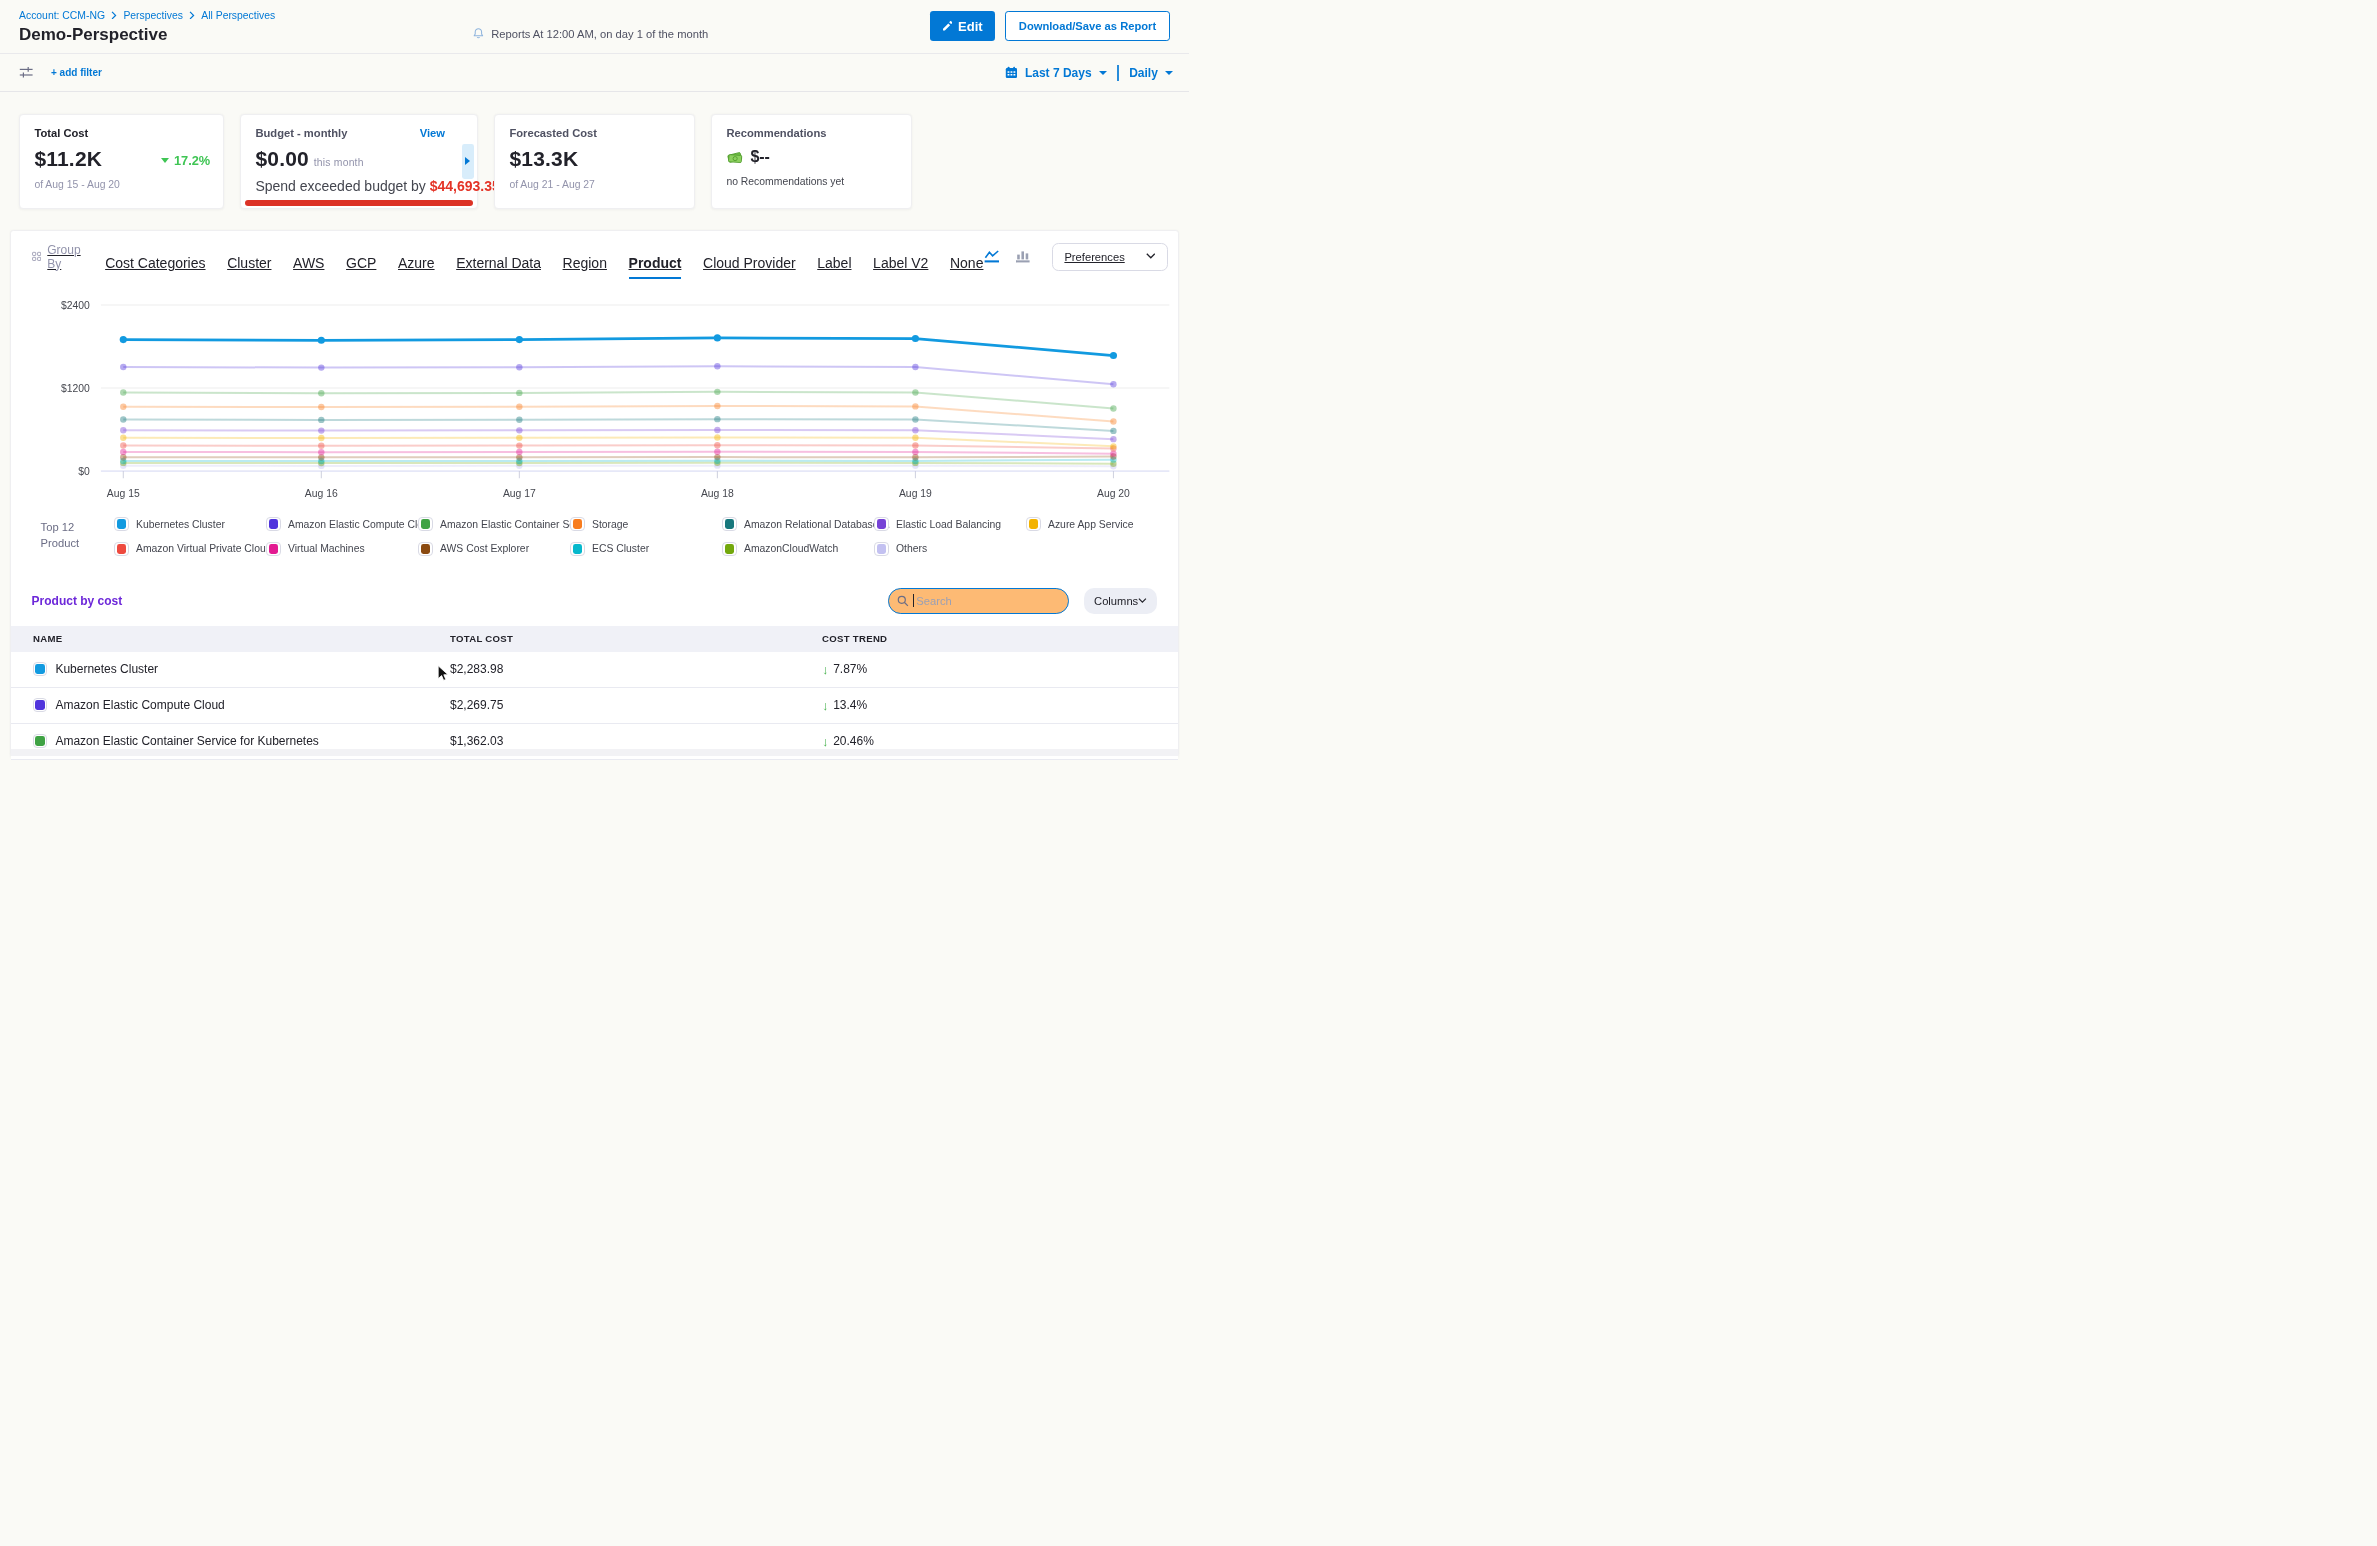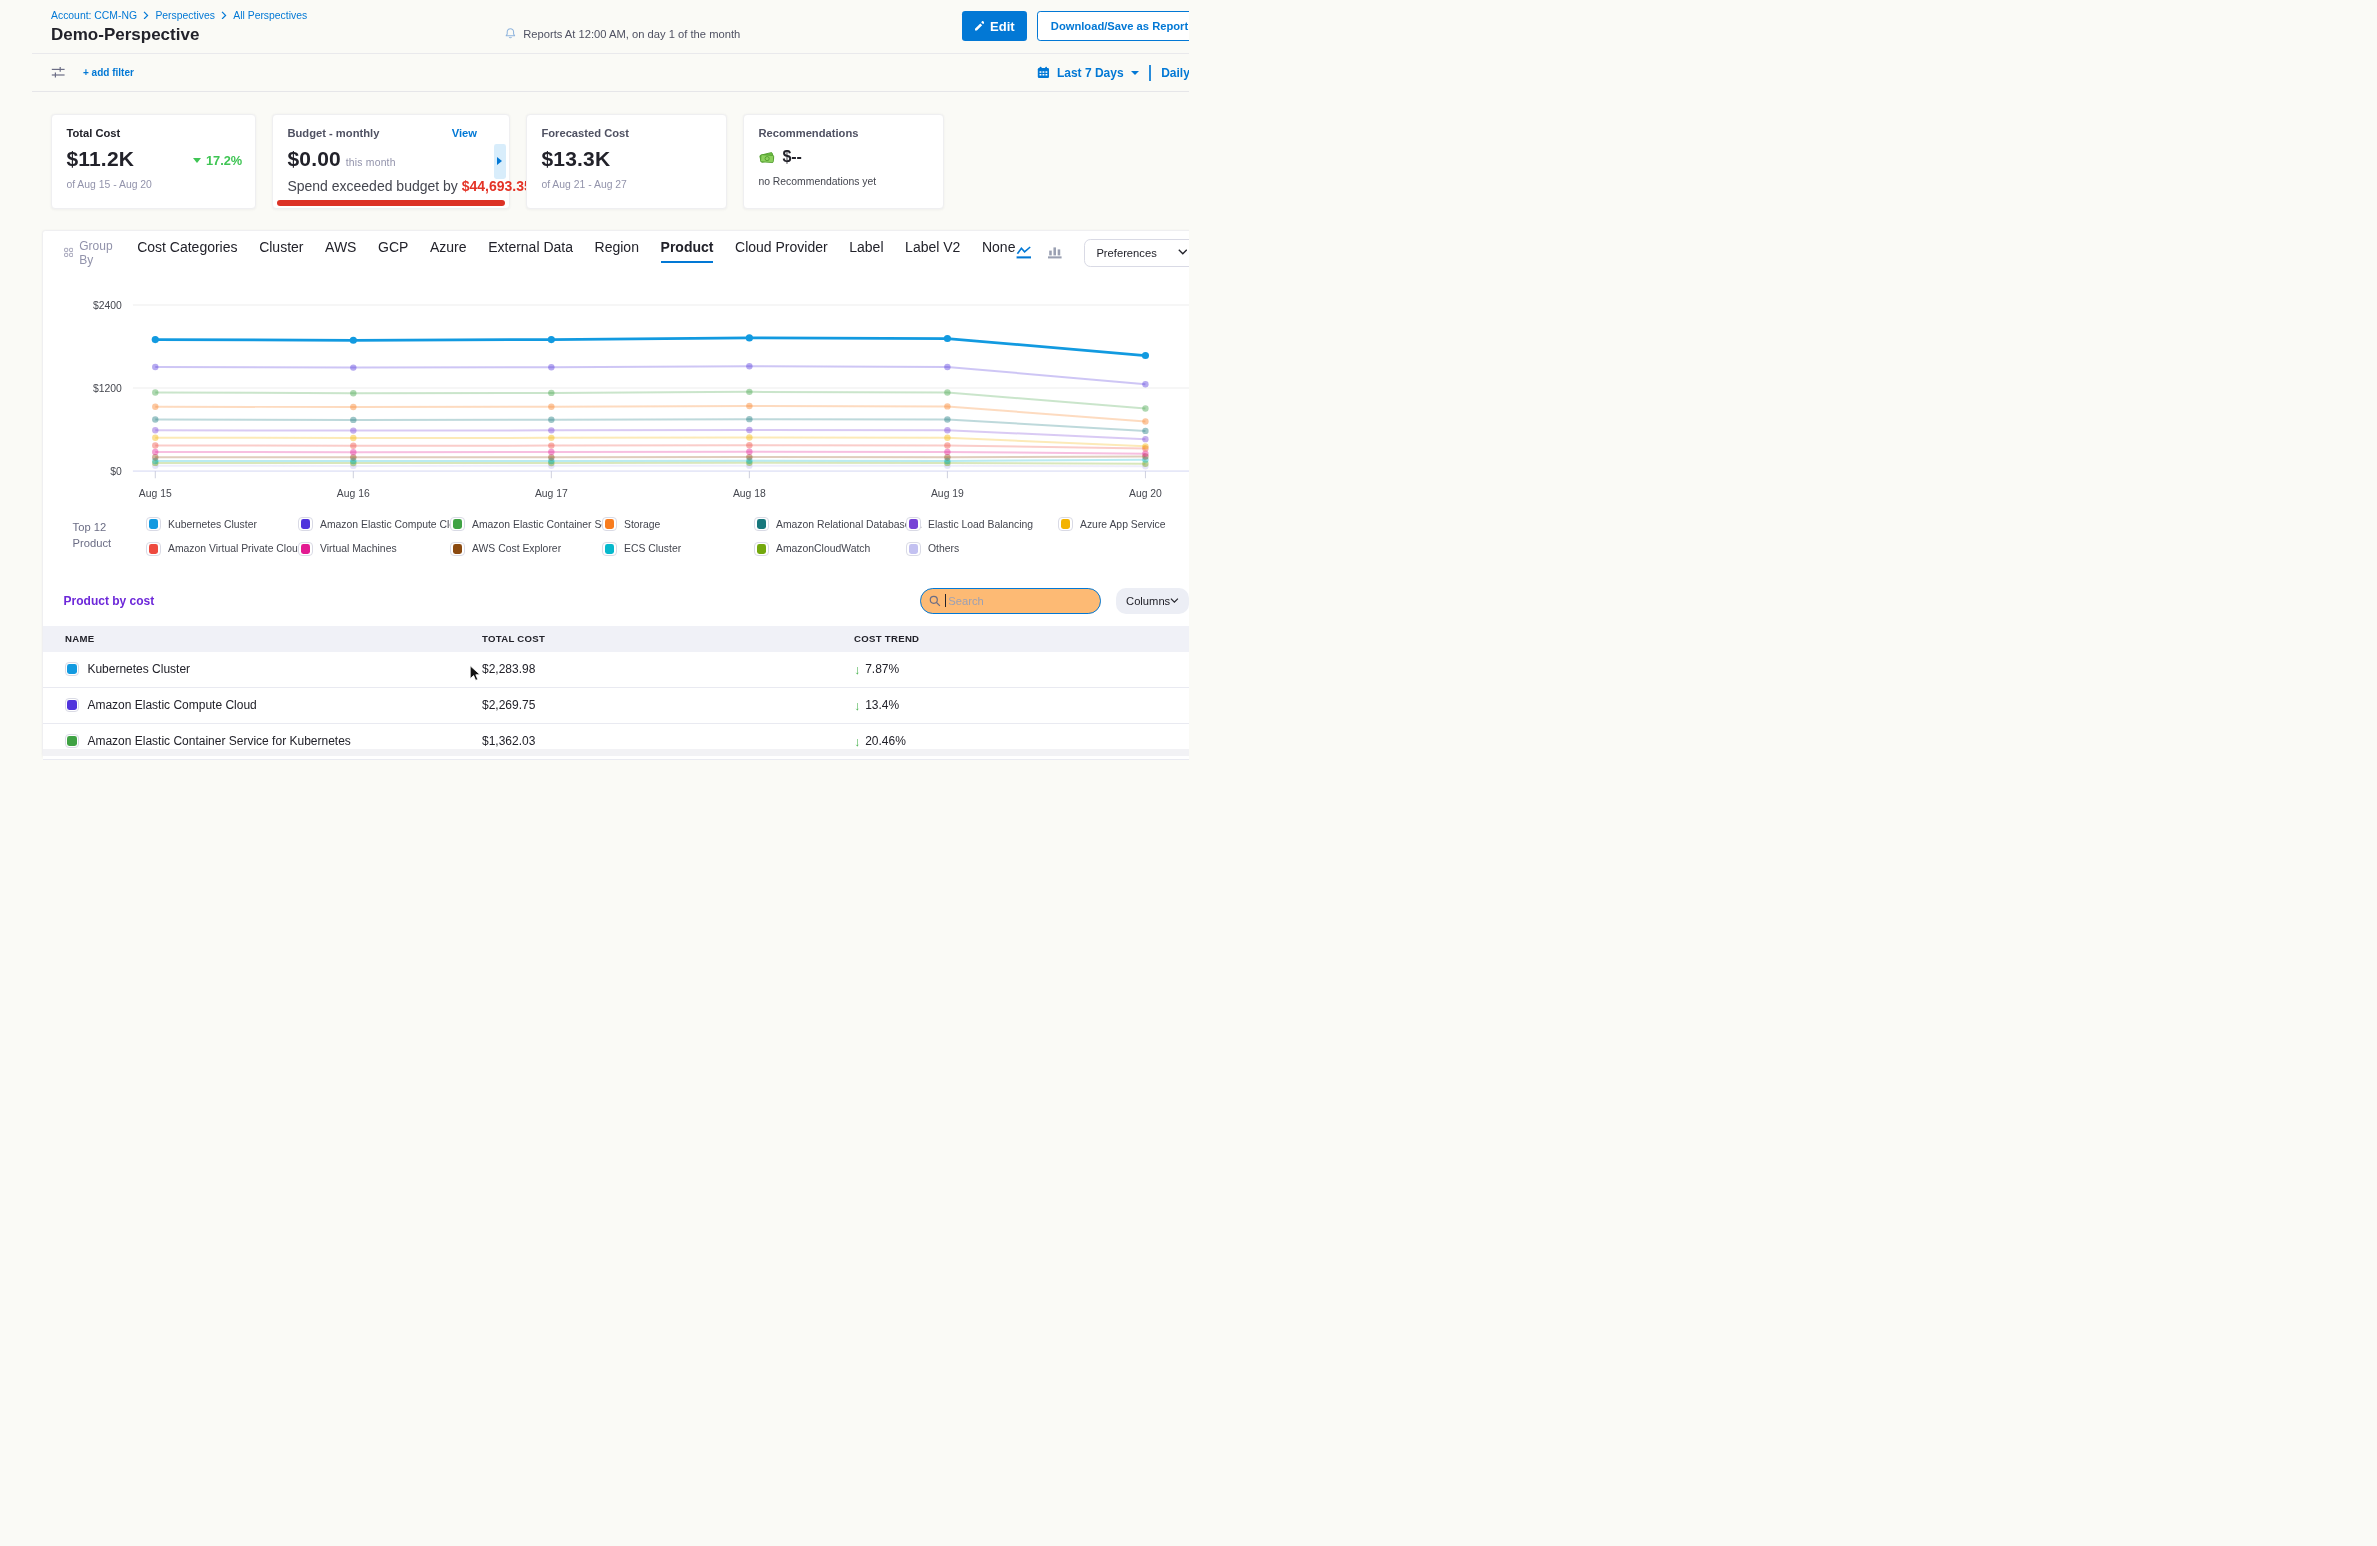--- a/index.html
+++ b/index.html
@@ -1,19 +1,19 @@
 <!DOCTYPE html>
 <html style="font-size:12.8px"><head>
 <meta charset="utf-8">
 <style>
   * { margin:0; padding:0; box-sizing:border-box; }
   html,body { width:1189px; height:773px; overflow:hidden;
     font-family:"Liberation Sans","DejaVu Sans",sans-serif;
     background:#FAFAF6; color:#22222A; }
-  .page{ position:relative; width:1189px; height:773px;margin-left:32px; }
+  .page{ position:relative; width:1189px; height:773px; }
 
   
   .topbar{ position:relative; height:54px; padding:9.6px 19px 0 19px; border-bottom:0.8px solid #E9E9EC; }
   .breadcrumb{ display:flex; align-items:center; gap:6.4px; font-size:10.4px; color:#0278D5; }
   .bc-link{ cursor:pointer; color:#0278D5; }
   .page-title{ font-size:17px; font-weight:700; color:#22222A; margin-top:4px; }
   .reports-note{ position:absolute; left:472px; top:27px; display:flex; align-items:center; gap:6.4px;
     font-size:11.2px; color:#4F5162; }
   .topbar-actions{ position:absolute; right:19px; top:11.2px; display:flex; gap:9.6px; }
   .btn-primary{ display:flex; align-items:center; gap:5.6px; background:#0278D5; color:#fff; border:none;
@@ -52,21 +52,21 @@
   .carousel-next{ position:absolute; right:3.2px; top:29px; width:12px; height:35px; background:#D8EDFB;
     border-radius:2.4px; display:flex; align-items:center; justify-content:center; cursor:pointer; }
   .carousel-next i{ width:0; height:0; border-top:4px solid transparent; border-bottom:4px solid transparent;
     border-left:5.6px solid #0278D5; display:block; }
   .reco-line{ display:flex; align-items:center; gap:6.4px; margin-top:9.6px; font-size:16px; font-weight:700; }
   .reco-note{ font-size:10.4px; color:#44464F; margin-top:9.6px; }
 
   
   .panel{ position:relative; margin:21px 9.6px 0 9.6px; background:#fff; border:0.8px solid #EFEFF1;
     border-radius:3.2px; height:527px; box-shadow:0 0.8px 2.4px rgba(40,41,61,.04); }
-  .groupby-row{ display:flex; align-items:flex-start; height:40px; padding:8px 21px 0 21px; }
+  .groupby-row{ display:flex; align-items:flex-end; height:40px; padding:8px 21px 0 21px;text-decoration:underline; }
   .groupby-label{ display:flex; align-items:center; gap:6.4px; color:#9293AB; font-size:12px; margin-right:21px; }
   .tabs{ display:flex; align-items:center; gap:21.6px; }
   .tab{ font-size:14px; color:#22222A; cursor:pointer; position:relative; white-space:nowrap; }
   .tab.active{ font-weight:700; }
   .tab.active::after{ content:""; position:absolute; left:0; right:0; bottom:-8.8px; height:2.4px; background:#0278D5; }
   .groupby-right{ margin-left:auto; display:flex; align-items:center; gap:12.8px; }
   .chart-type{ cursor:pointer; display:flex; }
   .btn-preferences{ display:flex; align-items:center; gap:21px; background:#fff; border:0.8px solid #D9DAE5;
     border-radius:6.4px; height:28px; padding:0 11.2px; font-size:11.2px; color:#22222A; cursor:pointer;
     font-family:inherit; margin-left:8px; }

